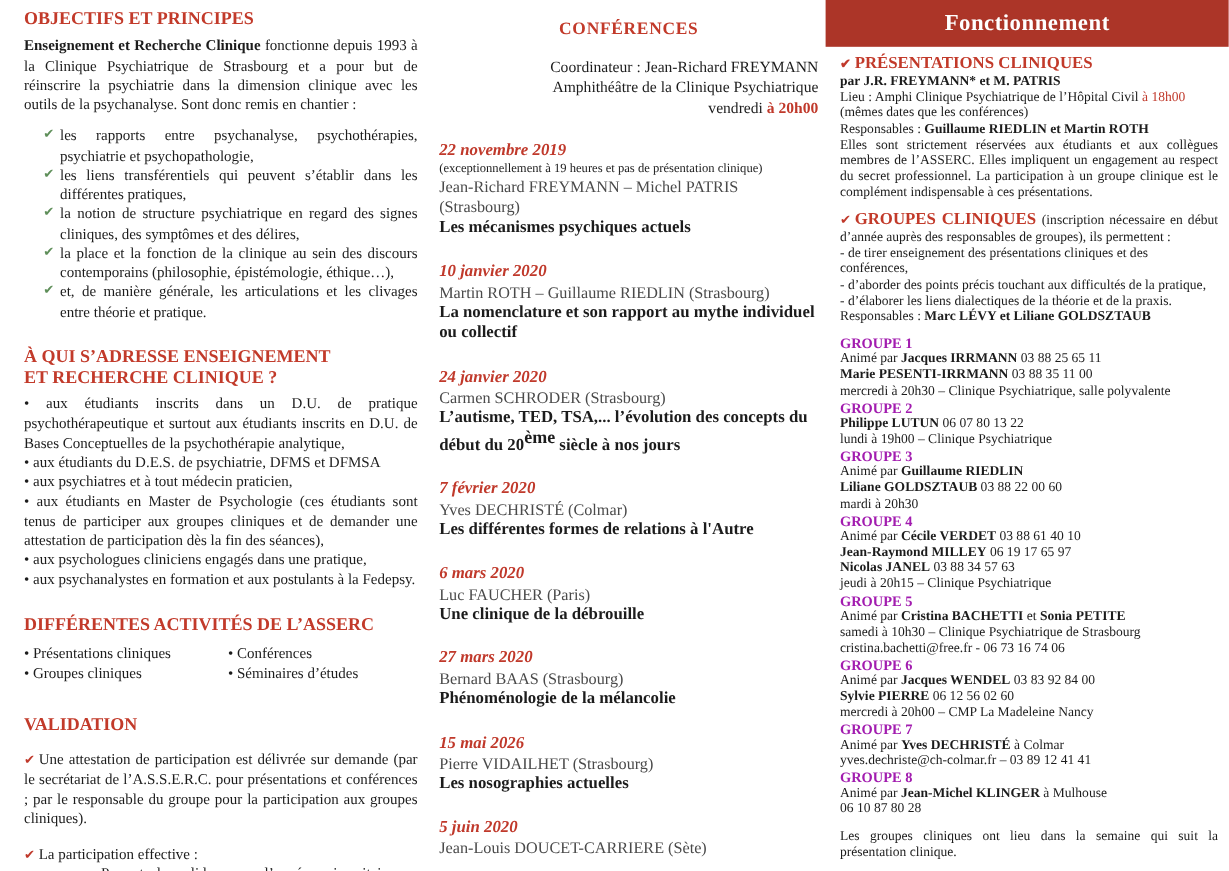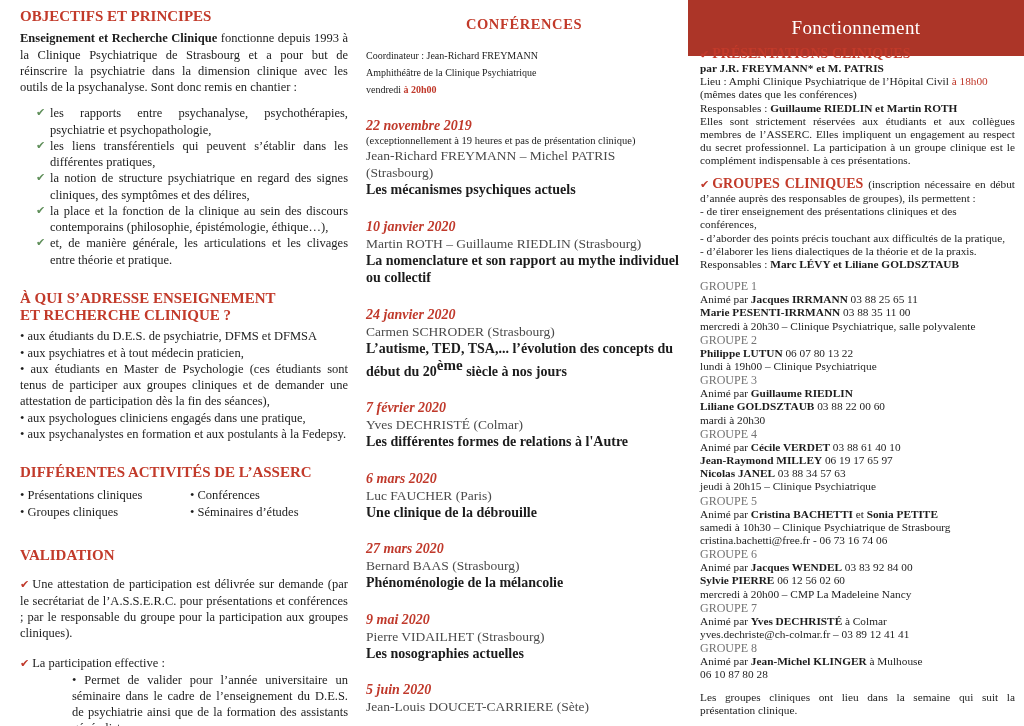--- a/index.html
+++ b/index.html
@@ -28,37 +28,37 @@
   .dot-item { text-align:justify; }
   .two-col { display:flex; margin-top:6px; }
   .two-col .colA { width:170px; }
   .two-col div { line-height:1.35; }
   .sub-bullets { margin:0 0 0 52px; }
   .sub-bullets .dot-item { margin:0; }
 
   
   .col-mid { position:absolute; left:366px; top:16px; width:316px; font-size:13px; }
   .conf-title { text-align:center; color:#c23a2a; font-weight:bold; font-size:14.5px; letter-spacing:0.6px; margin:0; }
-  .conf-head { text-align:left; margin-top:14px; font-size:10px;font-family:Liberation Serif, serif; }
+  .conf-head { text-align:right; margin-top:14px; font-size:13px;font-family:Liberation Serif, serif; }
   .conf-head div { line-height:17px; }
   .event { margin-top:19px; }
   .event-date { color:#c0392b; font-weight:bold; font-size:14px; line-height:17px;font-style:italic; }
   .event-note { font-size:10.5px; line-height:13px; }
   .event-speaker { color:#4a4a4a; font-size:13.5px; line-height:17px; }
   .event-title { font-weight:bold; font-size:14px; line-height:17.5px; }
 
   
-  .banner { position:absolute; left:688px; top:0; width:336px; height:56px; background:#ac3528; color:#ffffff;
-            display:flex; align-items:center; justify-content:center; font-weight:normal; font-size:19px; letter-spacing:0.4px; }
+  .banner { position:absolute; left:688px; top:0; width:336px; height:39px; background:#ac3528; color:#ffffff;
+            display:flex; align-items:center; justify-content:center; font-weight:bold; font-size:19px; letter-spacing:0.4px; }
   .col-right { position:absolute; left:700px; top:46px; width:315px; font-size:11.3px; line-height:1.17; }
   .r-sec-title { color:#c23a2a; font-weight:bold; font-size:14px; line-height:16px; }
   .r-line { }
   .r-para { text-align:justify; }
   .r-gap { margin-top:8px; }
-  .group-name { color:#737373; font-weight:normal; font-size:12px; line-height:14px; }
+  .group-name { color:#a21caf; font-weight:bold; font-size:12px; line-height:14px; }
   .g-line { }
   .footer-para { margin-top:9px; text-align:justify; }
 </style>
 </head>
 <body>
 
 <div class="page">
 
   <div class="col-left">
     <div class="sec-title">OBJECTIFS ET PRINCIPES</div>
@@ -68,20 +68,21 @@
       <li><span class="check-icon">✔</span><span>les liens transférentiels qui peuvent s’établir dans les différentes pratiques,</span></li>
       <li><span class="check-icon">✔</span><span>la notion de structure psychiatrique en regard des signes cliniques, des symptômes et des délires,</span></li>
       <li><span class="check-icon">✔</span><span>la place et la fonction de la clinique au sein des discours contemporains (philosophie, épistémologie, éthique…),</span></li>
       <li><span class="check-icon">✔</span><span>et, de manière générale, les articulations et les clivages entre théorie et pratique.</span></li>
     </ul>
 
     <div class="sec">
       <div class="sec-title">À QUI S’ADRESSE ENSEIGNEMENT</div>
       <div class="sec-title">ET RECHERCHE CLINIQUE ?</div>
       <div style="margin-top:4px;">
+        <div class="dot-item">aux étudiants inscrits dans un D.U. de pratique psychothérapeutique et surtout aux étudiants inscrits en D.U. de Bases Conceptuelles de la psychothérapie analytique,</div>
         <div class="dot-item">aux étudiants du D.E.S. de psychiatrie, DFMS et DFMSA</div>
         <div class="dot-item">aux psychiatres et à tout médecin praticien,</div>
         <div class="dot-item">aux étudiants en Master de Psychologie (ces étudiants sont tenus de participer aux groupes cliniques et de demander une attestation de participation dès la fin des séances),</div>
         <div class="dot-item">aux psychologues cliniciens engagés dans une pratique,</div>
         <div class="dot-item">aux psychanalystes en formation et aux postulants à la Fedepsy.</div>
       </div>
     </div>
 
     <div class="sec" style="">
       <div class="sec-title">DIFFÉRENTES ACTIVITÉS DE L’ASSERC</div>
@@ -141,21 +142,21 @@
       <div class="event-date">6 mars 2020</div>
       <div class="event-speaker">Luc FAUCHER (Paris)</div>
       <div class="event-title"><span>Une clinique de la débrouille</span></div>
     </div>
     <div class="event">
       <div class="event-date">27 mars 2020</div>
       <div class="event-speaker">Bernard BAAS (Strasbourg)</div>
       <div class="event-title"><span>Phénoménologie de la mélancolie</span></div>
     </div>
     <div class="event">
-      <div class="event-date">9 mai 2020</div>
+      <div class="event-date">15 mai 2026</div>
       <div class="event-speaker">Pierre VIDAILHET (Strasbourg)</div>
       <div class="event-title"><span>Les nosographies actuelles</span></div>
     </div>
     <div class="event">
       <div class="event-date">5 juin 2020</div>
       <div class="event-speaker">Jean-Louis DOUCET-CARRIERE (Sète)</div>
 
     </div>
   </div>
 

